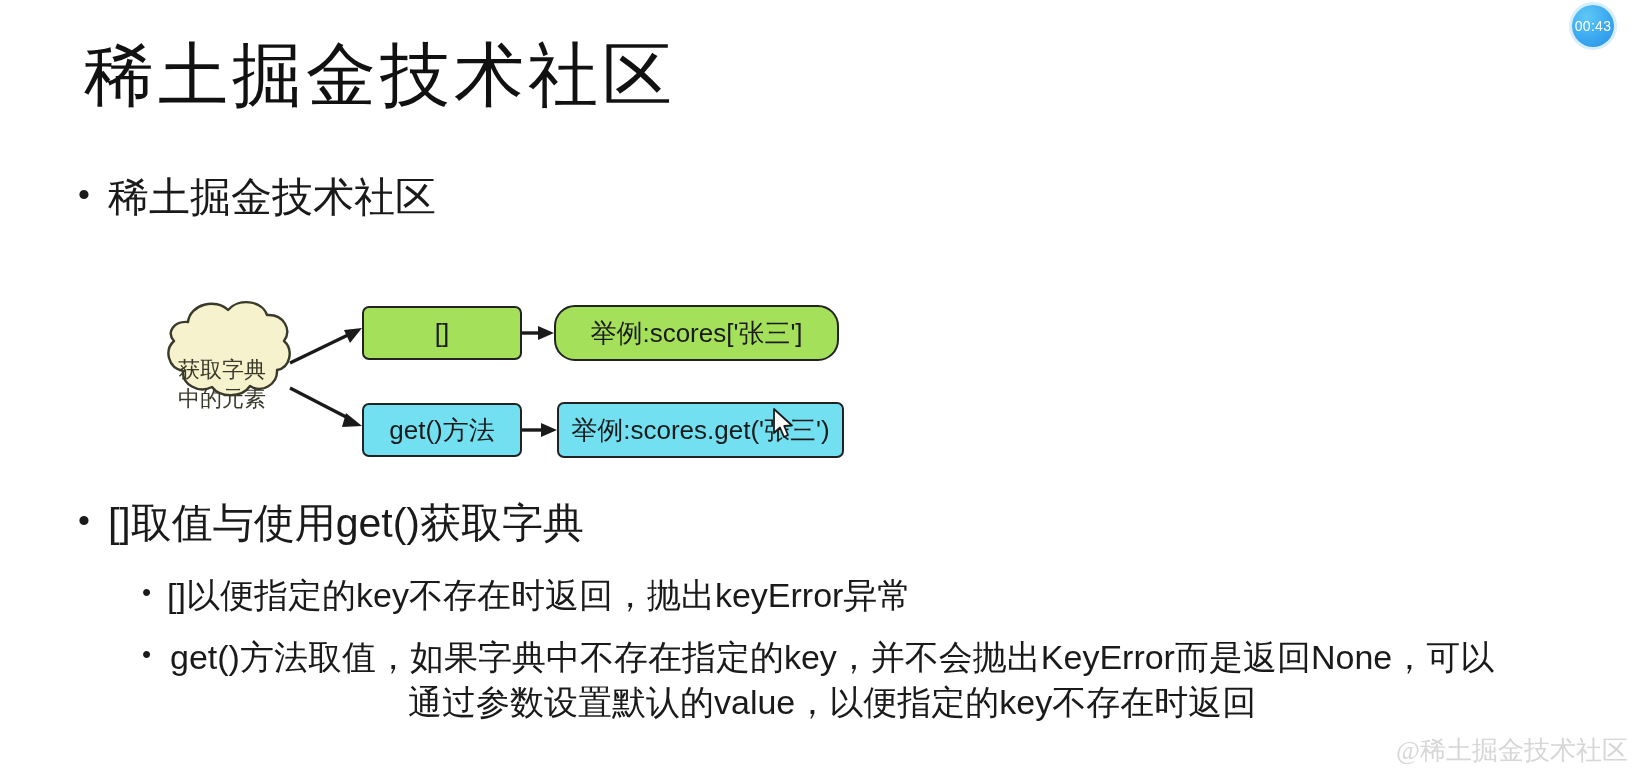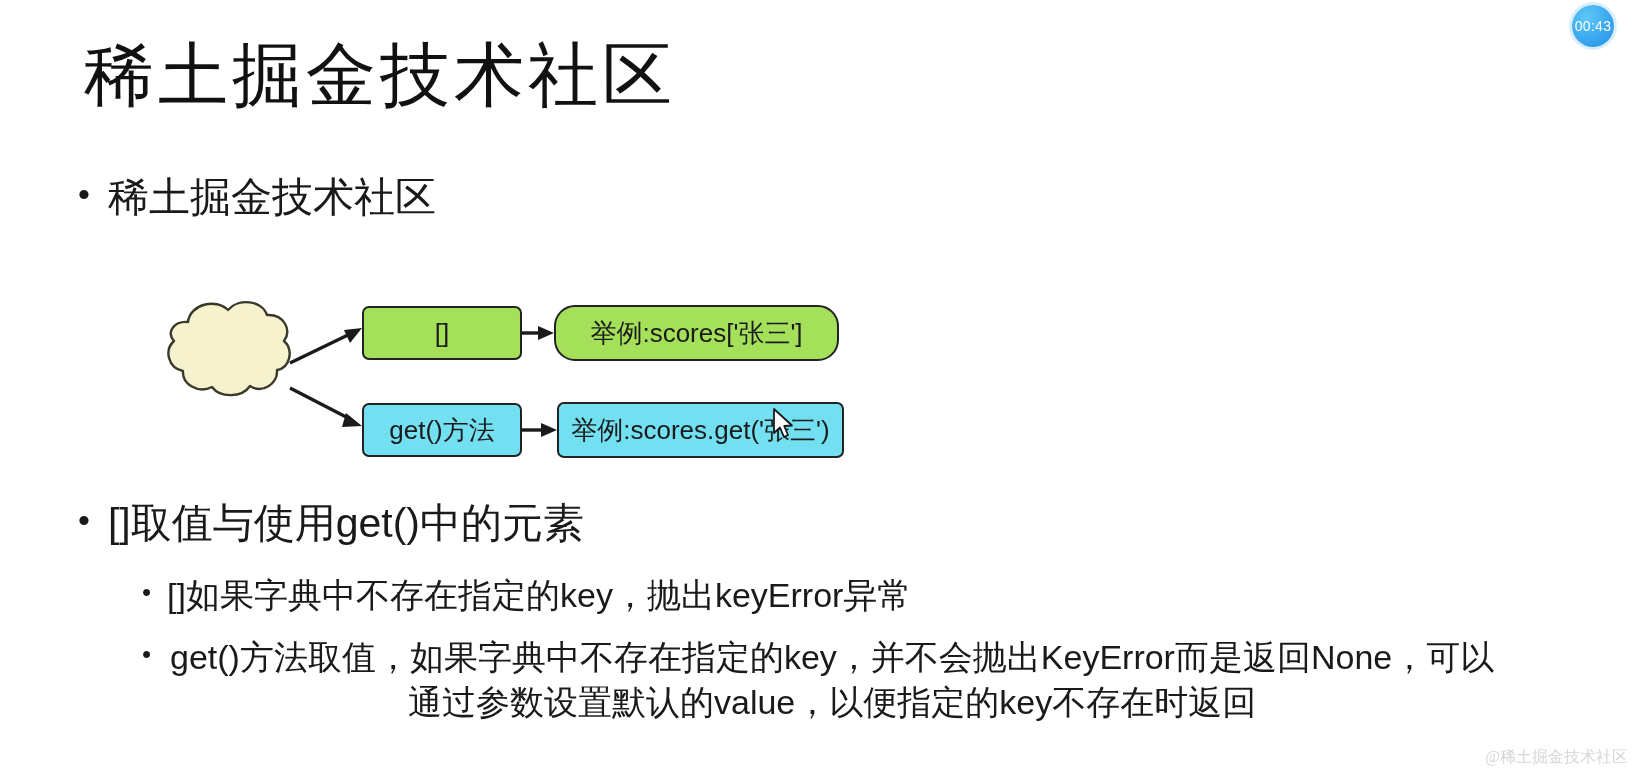--- a/index.html
+++ b/index.html
@@ -141,21 +141,21 @@
     color: #ffffff;
     font-size: 14px;
     letter-spacing: 0.3px;
   }
 
   
   #watermark {
     position: absolute;
     right: 22px;
     bottom: 10px;
-    font-size: 16px;
+    font-size: 26px;
     color: #d6d6d6;
     white-space: nowrap;
     font-family: "Liberation Serif", "DejaVu Serif", serif;
   }
 </style>
 </head>
 <body>
 
 <div id="slide">
 
@@ -192,46 +192,52 @@
         <line x1="372" y1="45" x2="392" y2="45" stroke="#1a1a1a" stroke-width="3.4"></line>
         <polygon points="404,45 388,38 388,52" fill="#1a1a1a"></polygon>
       </g>
 
       <g>
         <line x1="372" y1="142" x2="394" y2="142" stroke="#1a1a1a" stroke-width="3.4"></line>
         <polygon points="407,142 391,135 391,149" fill="#1a1a1a"></polygon>
       </g>
     </svg>
 
+    <div id="cloud">
+      <div class="cloud-label">
+        <div>获取字典</div>
+        <div>中的元素</div>
+      </div>
+    </div>
 
     <div class="node green" id="node-bracket">
       <span>[]</span>
     </div>
 
     <div class="node green" id="node-example1">
       <span>举例:scores['张三']</span>
     </div>
 
     <div class="node blue" id="node-getmethod">
       <span>get()方法</span>
     </div>
 
     <div class="node blue" id="node-example2">
       <span>举例:scores.get('张三')</span>
     </div>
   </div>
 
   <div class="bullet-l1" id="bullet-2">
     <span class="dot">•</span>
-    <span class="txt">[]取值与使用get()中的元素</span>
+    <span class="txt">[]取值与使用get()获取字典</span>
   </div>
 
   <div class="bullet-l2" id="sub-bullet-1">
     <span class="dot">•</span>
-    <span class="txt">[]如果字典中不存在指定的key，抛出keyError异常</span>
+    <span class="txt">[]以便指定的key不存在时返回，抛出keyError异常</span>
   </div>
 
   <div class="bullet-l2" id="sub-bullet-2">
     <span class="dot">•</span>
     <span class="txt">get()方法取值，如果字典中不存在指定的key，并不会抛出KeyError而是返回None，可以通过参数设置默认的value，以便指定的key不存在时返回</span>
   </div>
 
   <svg id="mouse-cursor" viewBox="0 0 24 34">
     <polygon points="2,1 2,25 8,19.5 12,29 16,27 12.2,18 20,17.5" fill="#ffffff" stroke="#1a1a1a" stroke-width="1.8" stroke-linejoin="round"></polygon>
   </svg>

